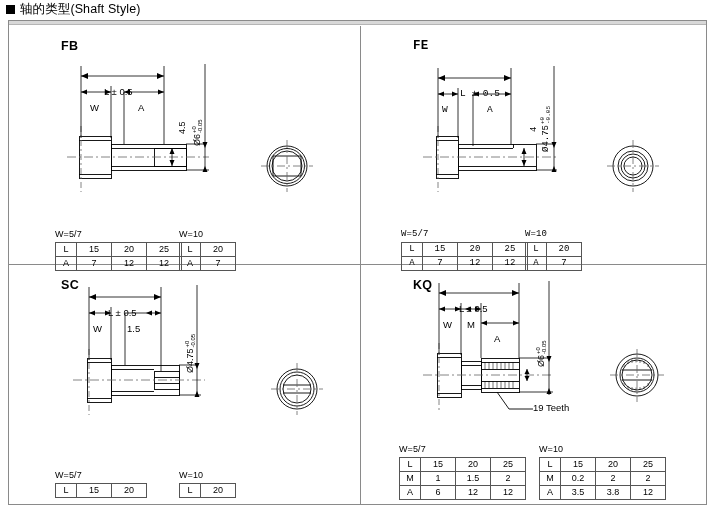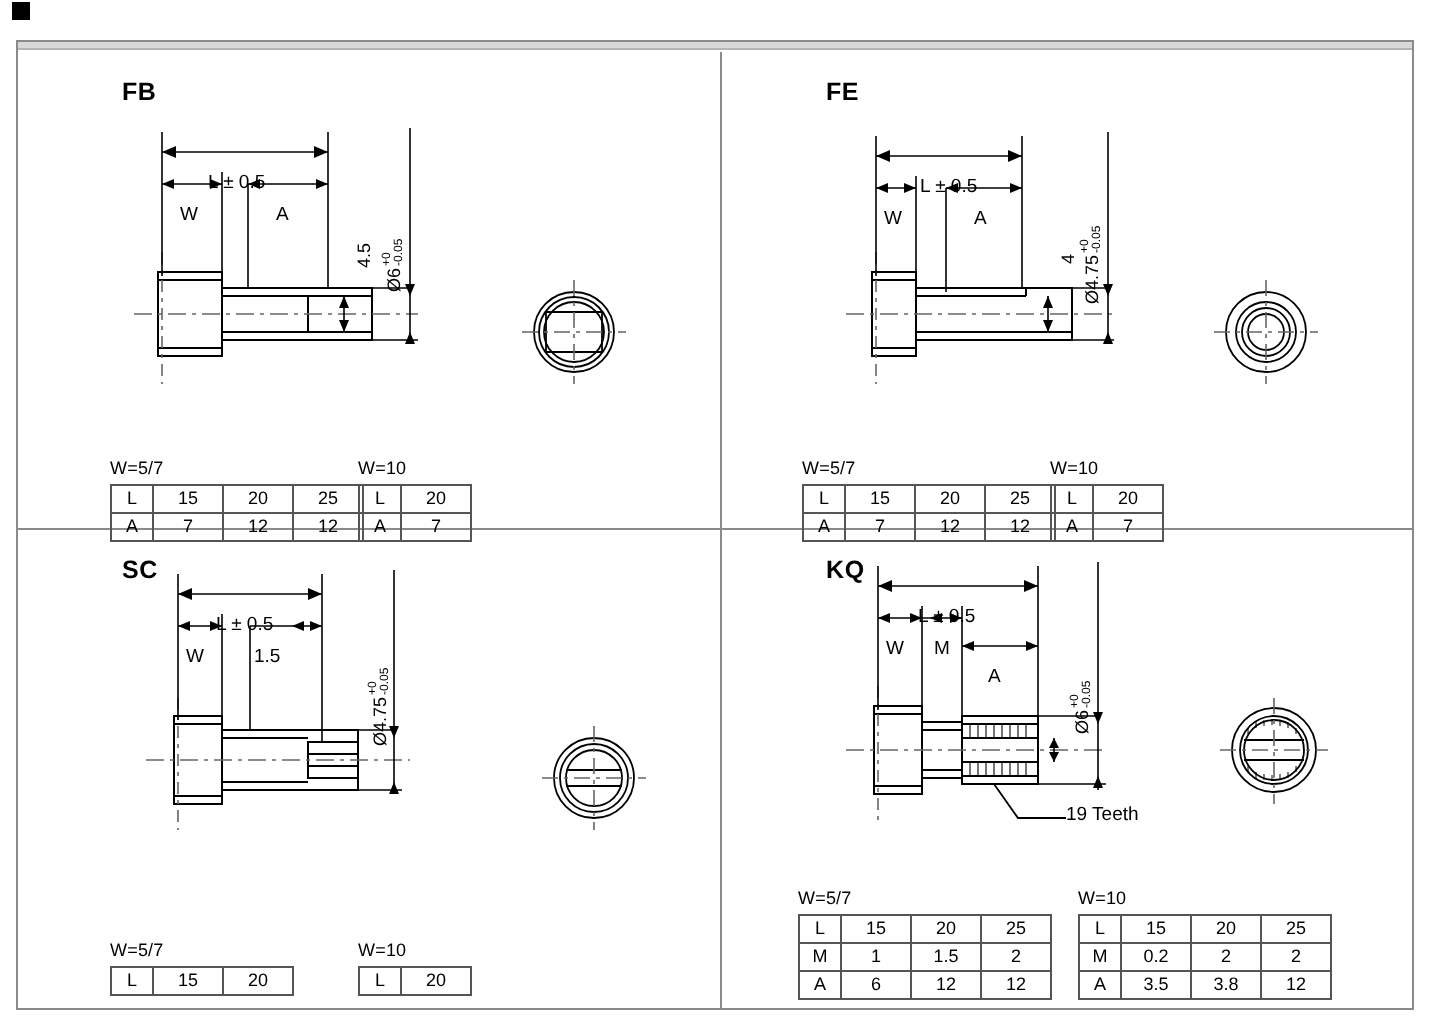--- a/index.html
+++ b/index.html
@@ -71,21 +71,21 @@
     height: 1px;
     background: #8a8a8a;
   }
 
   
   .panel {
     position: absolute;
     box-sizing: border-box;
   }
   .p-fb { left: 0;     top: 5px;   width: 351px; height: 238px; }
-  .p-fe { left: 352px; top: 5px;   width: 347px; height: 238px; }
+  .p-fe { left: 352px; top: 5px;   width: 347px; height: 238px; font-family: Liberation Mono, monospace; }
   .p-sc { left: 0;     top: 244px; width: 351px; height: 241px; }
   .p-kq { left: 352px; top: 244px; width: 347px; height: 241px; }
 
   .panel-label {
     position: absolute;
     left: 18px;
     top: 13px;
     font-size: 12.5px;
     font-weight: bold;
     letter-spacing: 0.3px;
@@ -125,20 +125,21 @@
     line-height: 13px;
   }
   table.spec td.hdr { width: 16px; }
   table.spec td.val { width: 30px; text-align: center; }
 </style>
 </head>
 <body>
 
 <div class="page-title">
   <span class="title-bullet"></span>
+  <span>轴的类型(Shaft Style)</span>
 </div>
 
 <div class="frame">
   <div class="frame-topbar"></div>
   <div class="vline"></div>
   <div class="hline"></div>
 
   <div class="panel p-fb">
     <div class="panel-label">FB</div>
 

